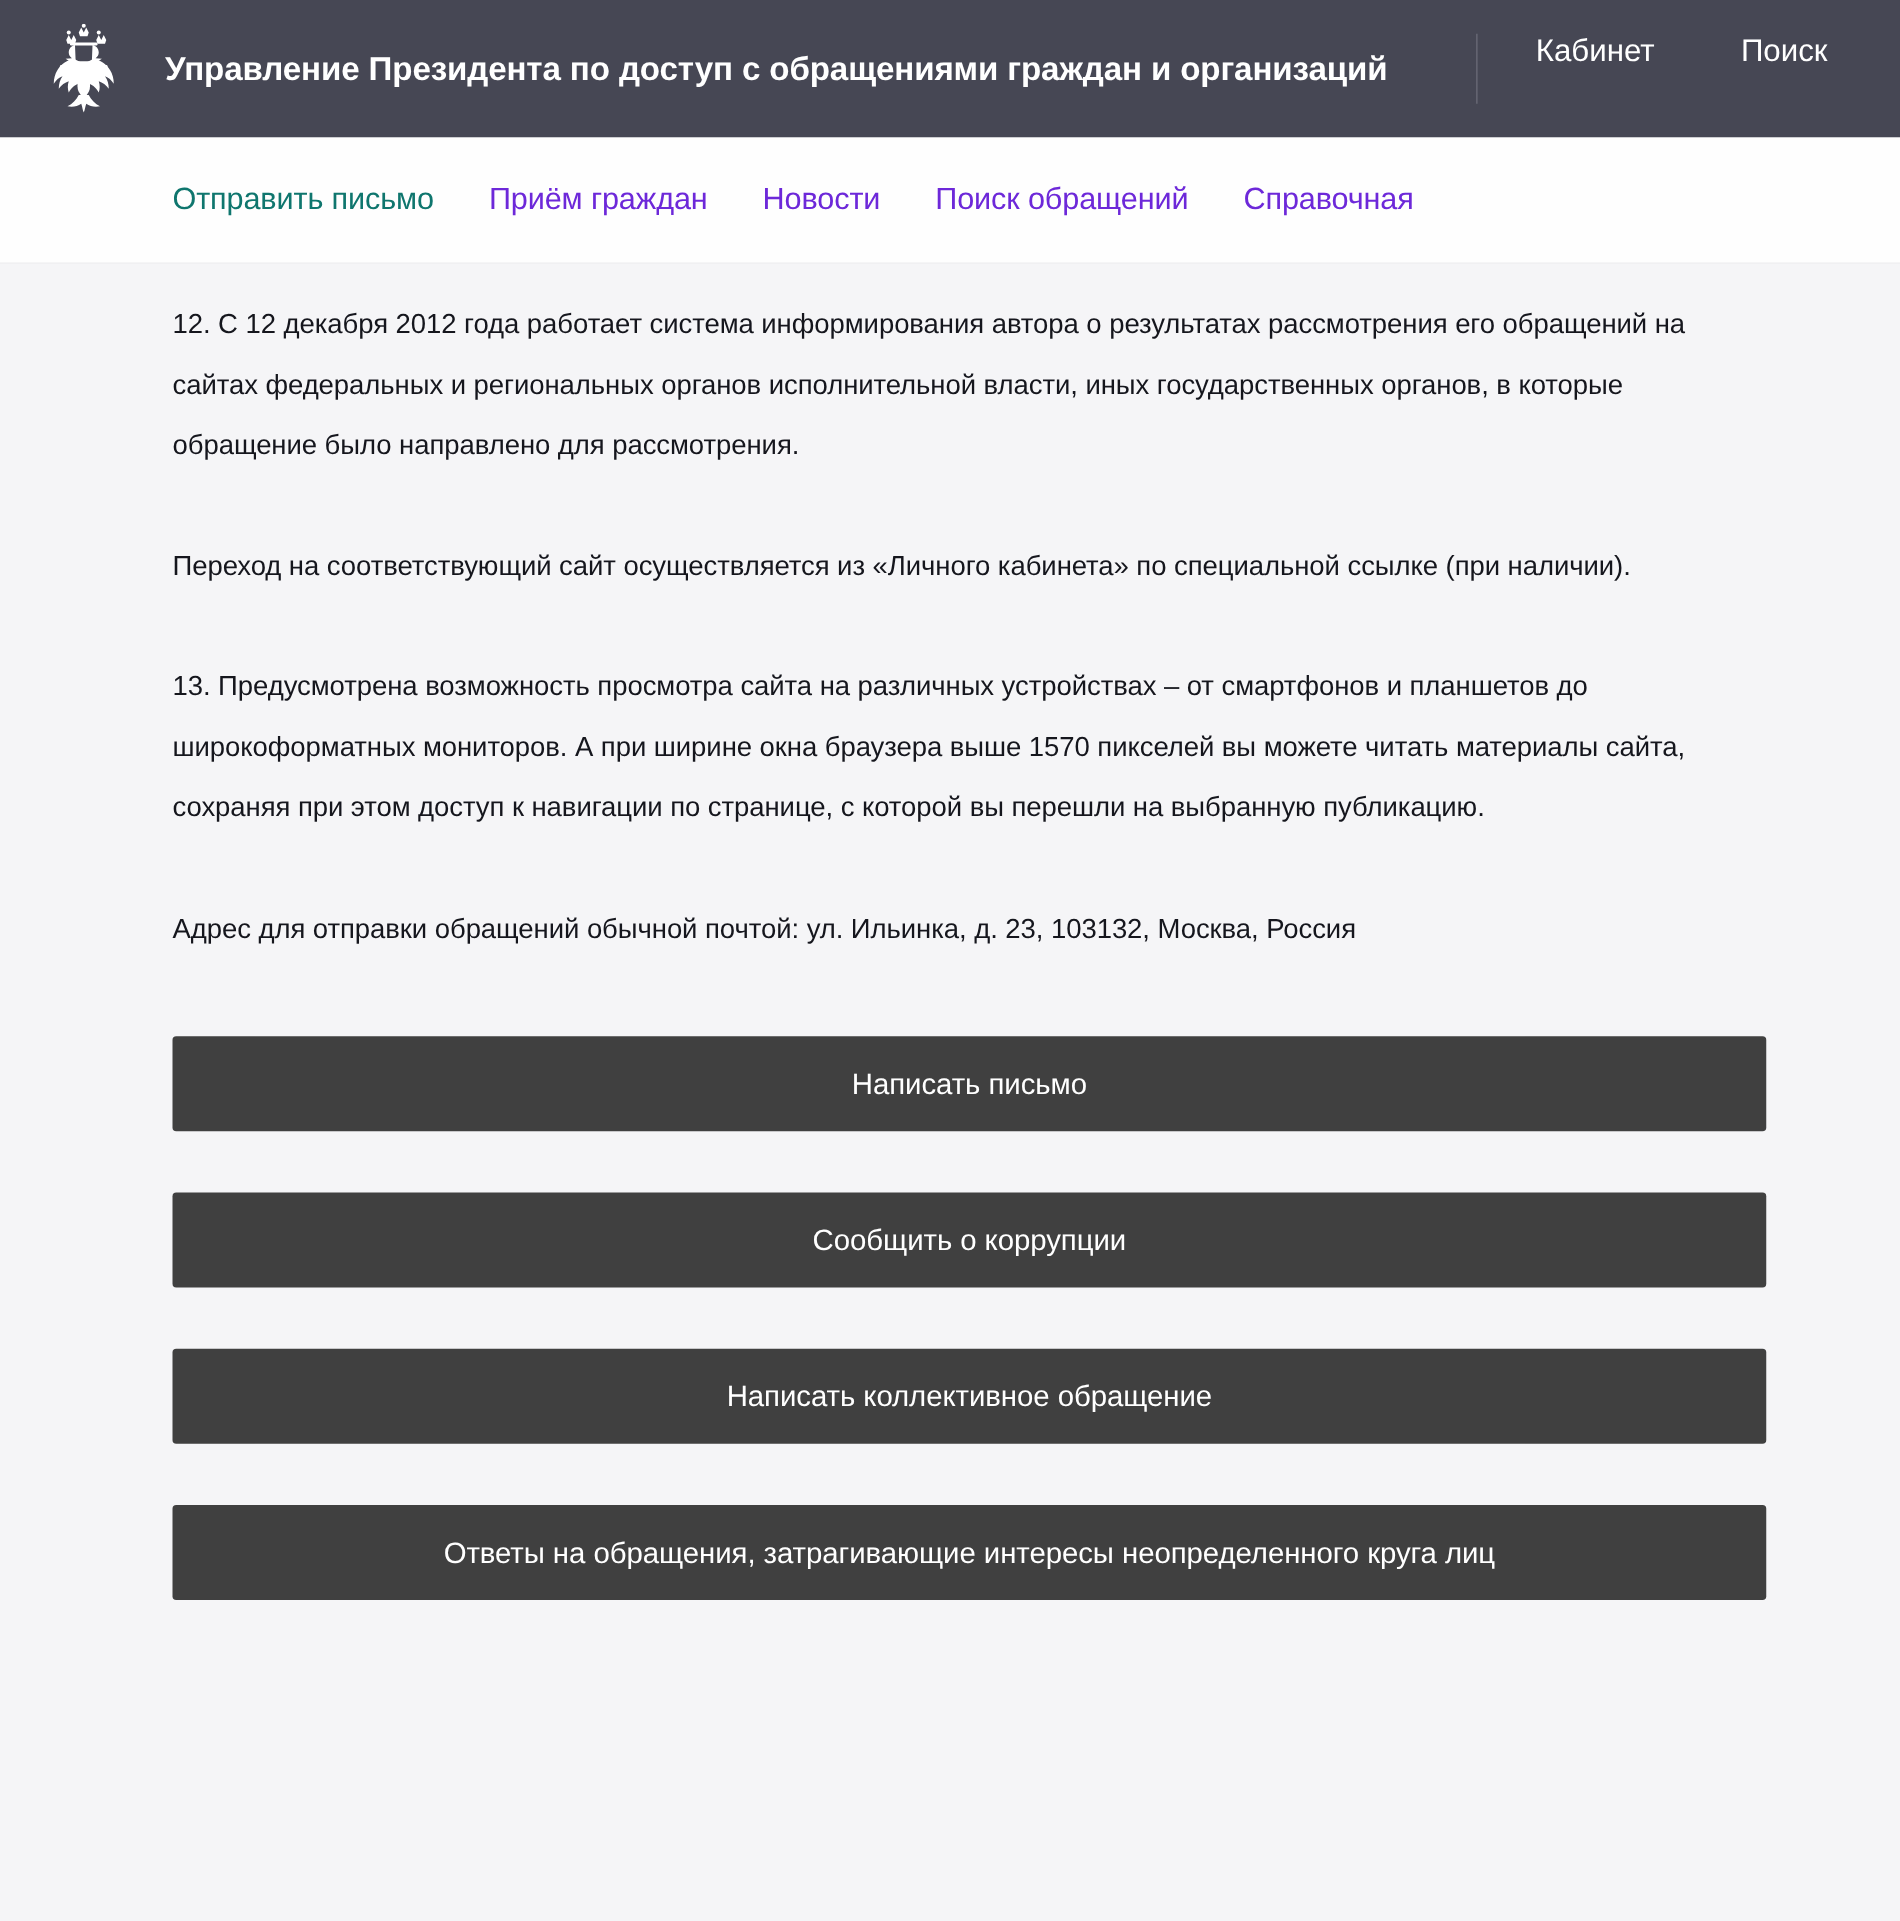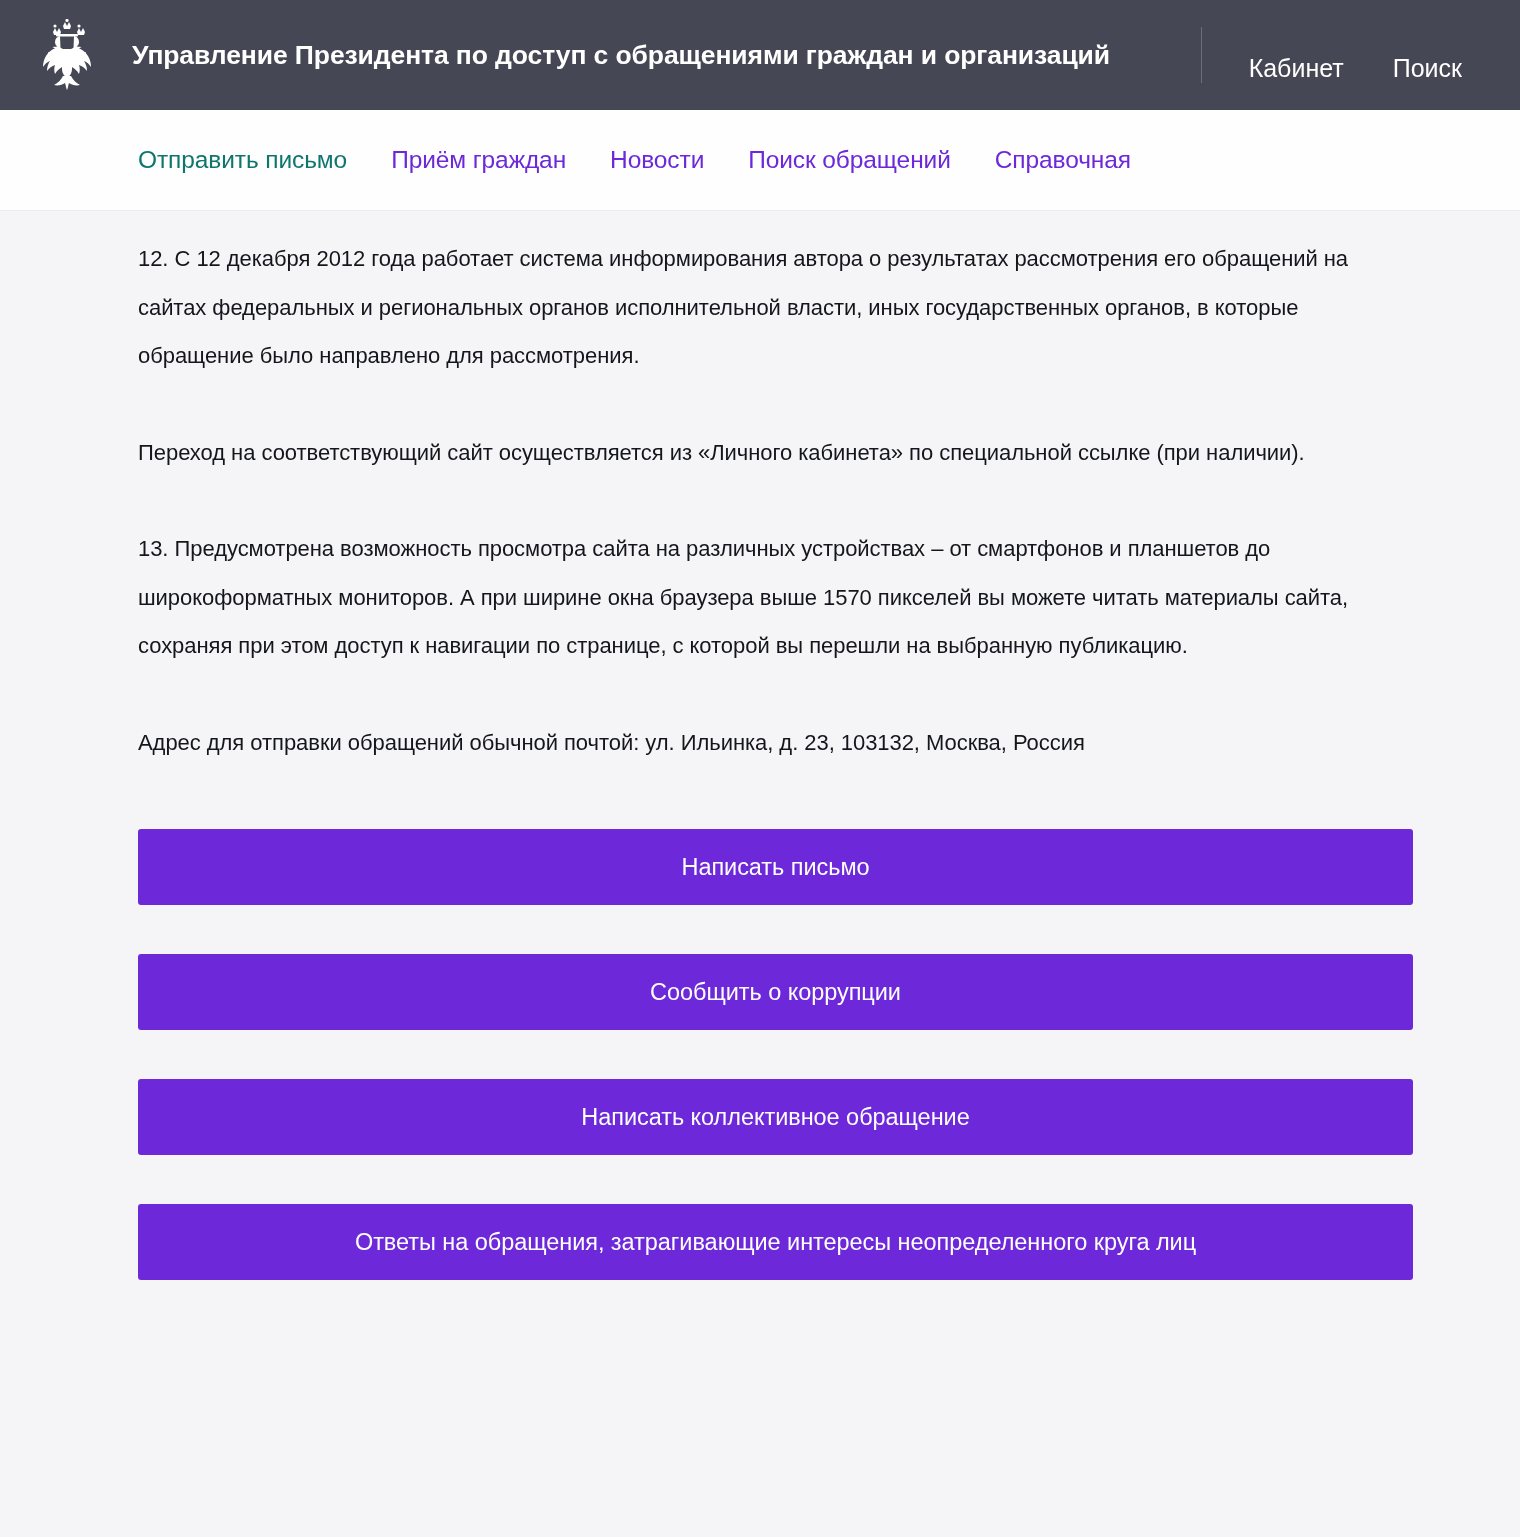--- a/index.html
+++ b/index.html
@@ -46,40 +46,40 @@
     color: #ffffff;
     font-size: 26.5px;
     font-weight: bold;
     letter-spacing: -0.1px;
     white-space: nowrap;
   }
 
   .topbar-right {
     margin-left: auto;
     display: flex;
-    align-items: flex-end;
+    align-items: flex-start;
     height: 56px;
   }
 
   .topbar-divider {
     width: 1px;
     height: 56px;
     background: #6d6e7a;
     margin-right: 47px;
   }
 
   .topbar-link {
     color: #ffffff;
     font-size: 25px;
     font-weight: normal;
     text-decoration: none;
     white-space: nowrap;
     cursor: pointer;
   }
-  .topbar-link + .topbar-link { margin-left: 49px; }
+  .topbar-link + .topbar-link { margin-left: 69px; }
 
   
   .navbar {
     height: 101px;
     background: #fefefe;
     display: flex;
     align-items: center;
     padding-left: 138px;
     border-bottom: 1px solid #ececee;
   }
@@ -114,21 +114,21 @@
   .buttons {
     margin-top: 62px;
     display: flex;
     flex-direction: column;
     gap: 49px;
     width: 1275px;
   }
 
   .btn {
     height: 76px;
-    background: #6d28d9;
+    background: #404040;
     border: none;
     border-radius: 3px;
     color: #ffffff;
     font-family: "Liberation Sans", "DejaVu Sans", sans-serif;
     font-size: 23.5px;
     letter-spacing: -0.05px;
     display: flex;
     align-items: center;
     justify-content: center;
     cursor: pointer;

